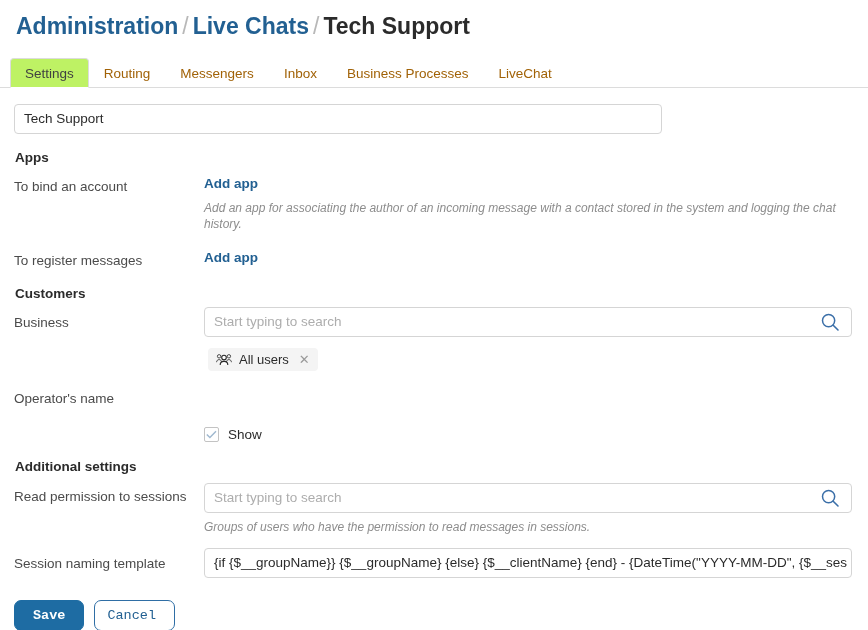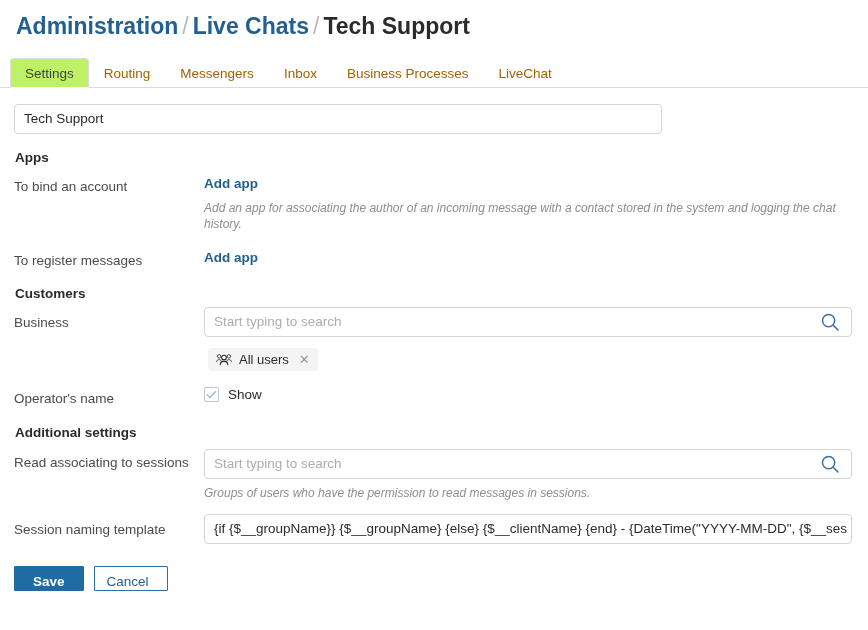--- a/index.html
+++ b/index.html
@@ -144,44 +144,45 @@
   .chip .chip-icon { margin-right: 7px; display: inline-flex; }
   .chip .chip-close {
     margin-left: 10px;
     color: #9a9a9a;
     font-size: 13px;
     cursor: pointer;
     line-height: 12px;
   }
 
   
-  .checkline { display: flex; align-items: center; padding-top: 4px; }
+  .checkline { display: flex; align-items: center; padding-top: 4px; margin-top: 40px; }
   .checkbox {
     width: 15px; height: 15px;
     border: 1px solid #c3c3c3;
     border-radius: 2px;
     background: #fff;
     display: inline-flex;
     align-items: center;
     justify-content: center;
     margin-right: 9px;
   }
   .checkbox svg { display: block; }
   .checklabel { font-size: 13.5px; color: #2b2b2b; }
 
   
   .buttons { display: flex; gap: 10px; margin-top: 22px; padding-left: 14px; }
   .btn {
     font-size: 13.5px;
-    border-radius: 1px;
+    border-radius: 7px;
     padding: 0 18px;
-    height: 25px;
+    height: 31px;
     line-height: 29px;
     cursor: pointer;
     font-weight: bold;
+    font-family: Liberation Mono, monospace;
   }
   .btn-primary {
     background: #1f6severe;
     background: #1e6ca3;
     color: #ffffff;
     border: 1px solid #1e6ca3;
   }
   .btn-secondary {
     background: #ffffff;
     color: #226092;
@@ -265,21 +266,21 @@
           </svg>
         </span>
         <span class="checklabel">Show</span>
       </div>
     </div>
   </div>
 
   <div class="section-head" style="margin-top:17px;">Additional settings</div>
 
   <div class="row tight" style="margin-top:9px;">
-    <div class="label" style="padding-top:4px;">Read associating to sessions</div>
+    <div class="label" style="padding-top:4px;">Read permission to sessions</div>
     <div class="field">
       <div class="input placeholder">Start typing to search</div>
       <span class="search-icon">
         <svg width="20" height="20" viewBox="0 0 20 20" fill="none">
           <circle cx="8.6" cy="8.6" r="6.1" stroke="#3b6fa8" stroke-width="1.5"></circle>
           <line x1="13.2" y1="13.2" x2="18" y2="18" stroke="#3b6fa8" stroke-width="1.6" stroke-linecap="round"></line>
         </svg>
       </span>
       <div class="help">Groups of users who have the permission to read messages in sessions.</div>
     </div>

